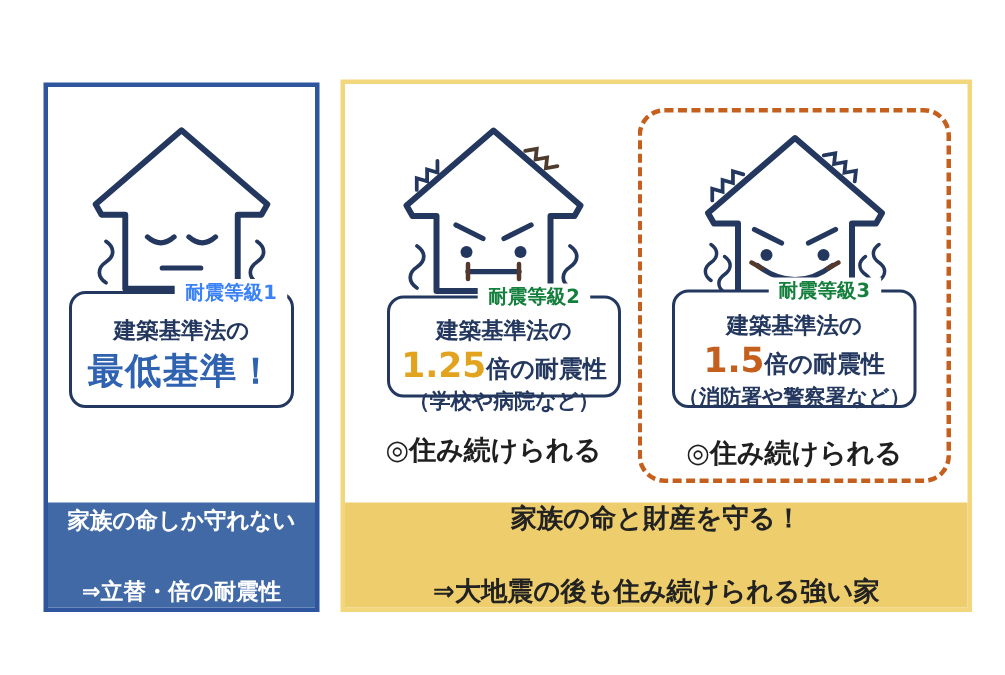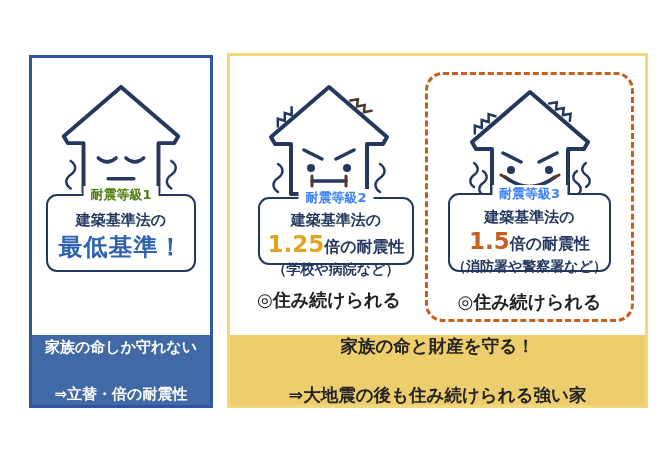--- a/index.html
+++ b/index.html
@@ -23,22 +23,22 @@
 
   
   .gradebox{
     position:absolute;border:2.5px solid #24385f;border-radius:11px;background:#fff;
     text-align:center;padding-top:13px;
   }
   .gradebox .gradelabel{
     position:absolute;top:-10px;left:50%;transform:translateX(-50%);
     background:#fff;padding:0 7px;font-size:13px;font-weight:bold;white-space:nowrap;
   }
-  .label-navy{color:#4d7c0f;}
-  .label-gold{color:#3b82f6;}
+  .label-navy{color:#3b82f6;margin-left:33px;}
+  .label-gold{color:#15803d;margin-left:20px;}
   .box-line1{font-size:15px;font-weight:bold;color:#24385f;line-height:22px;}
   .box-big-blue{font-size:24px;font-weight:bold;color:#2f62b0;line-height:32px;letter-spacing:1px;}
   .box-mult-line{font-size:16px;font-weight:bold;color:#24385f;line-height:26px;white-space:nowrap;}
   .mult-gold{font-size:23px;font-weight:bold;color:#e2a31f;}
   .mult-orange{font-size:23px;font-weight:bold;color:#c45f1e;}
   .box-note{font-size:14px;font-weight:bold;color:#24385f;line-height:18px;white-space:nowrap;}
 
   .gradebox-1{left:14px;right:14px;top:136px;height:78px;}
   .gradebox-2{left:28px;right:14px;top:141px;height:68px;padding-top:10px;}
   .gradebox-3{left:20px;right:20px;top:118px;height:79px;padding-top:11px;}

